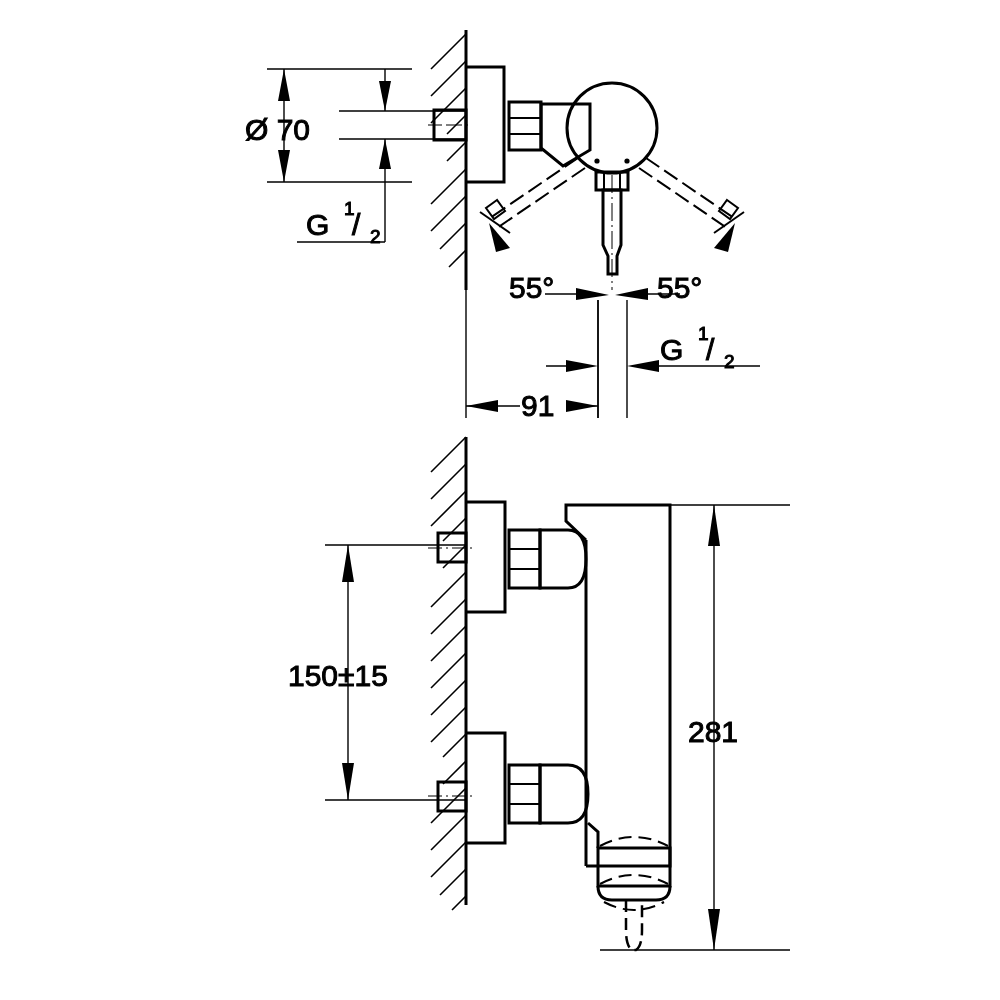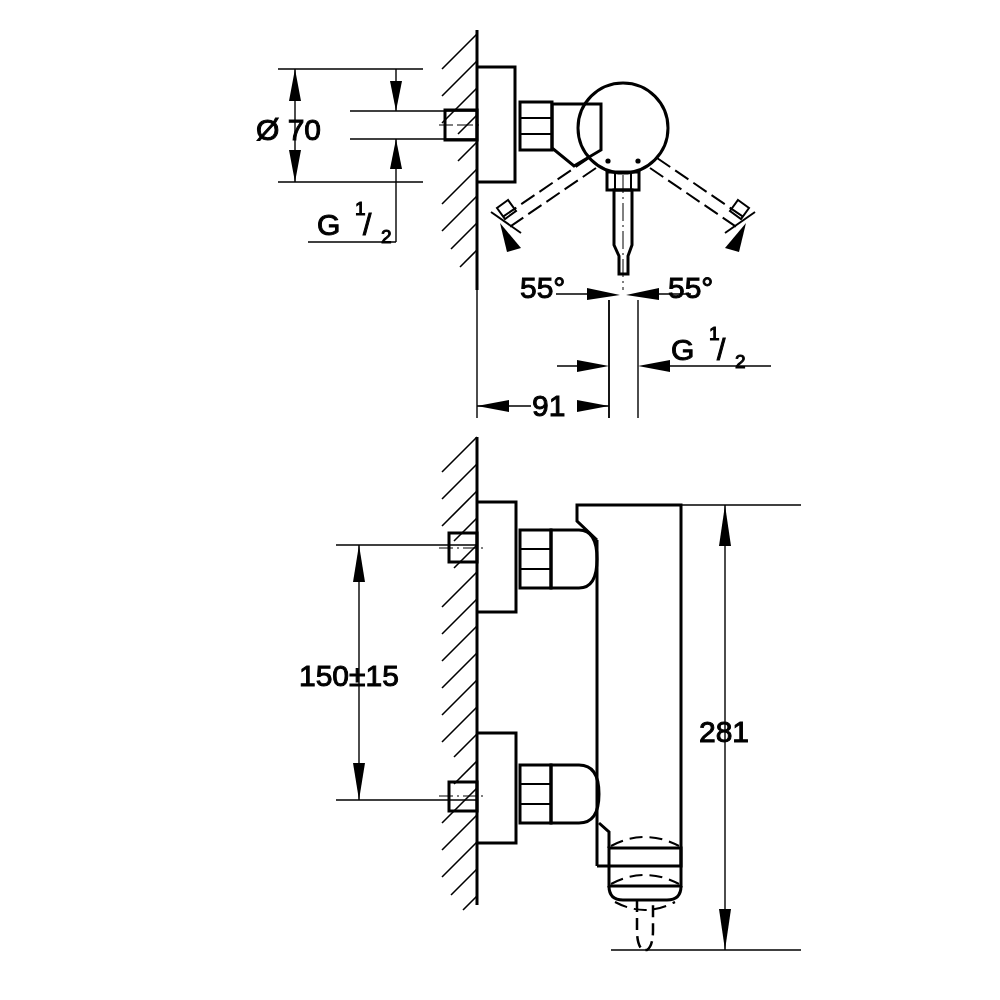--- a/index.html
+++ b/index.html
@@ -6,21 +6,21 @@
   html,body{margin:0;padding:0;background:#ffffff;}
   body{
     width:1000px;height:1000px;
     font-family:"Liberation Sans", sans-serif;
     color:#000;
     overflow:hidden;
     position:relative;
   }
   #drawing-root{
     position:absolute;
-    left:11px;top:0;
+    left:0;top:0;
     width:792px;height:1000px;
   }
   svg{display:block;}
   .dimtext{
     font-family:"Liberation Sans", sans-serif;
     font-size:30px;
     fill:#000;
     dominant-baseline:alphabetic;
   }
   .dimtext-small{

